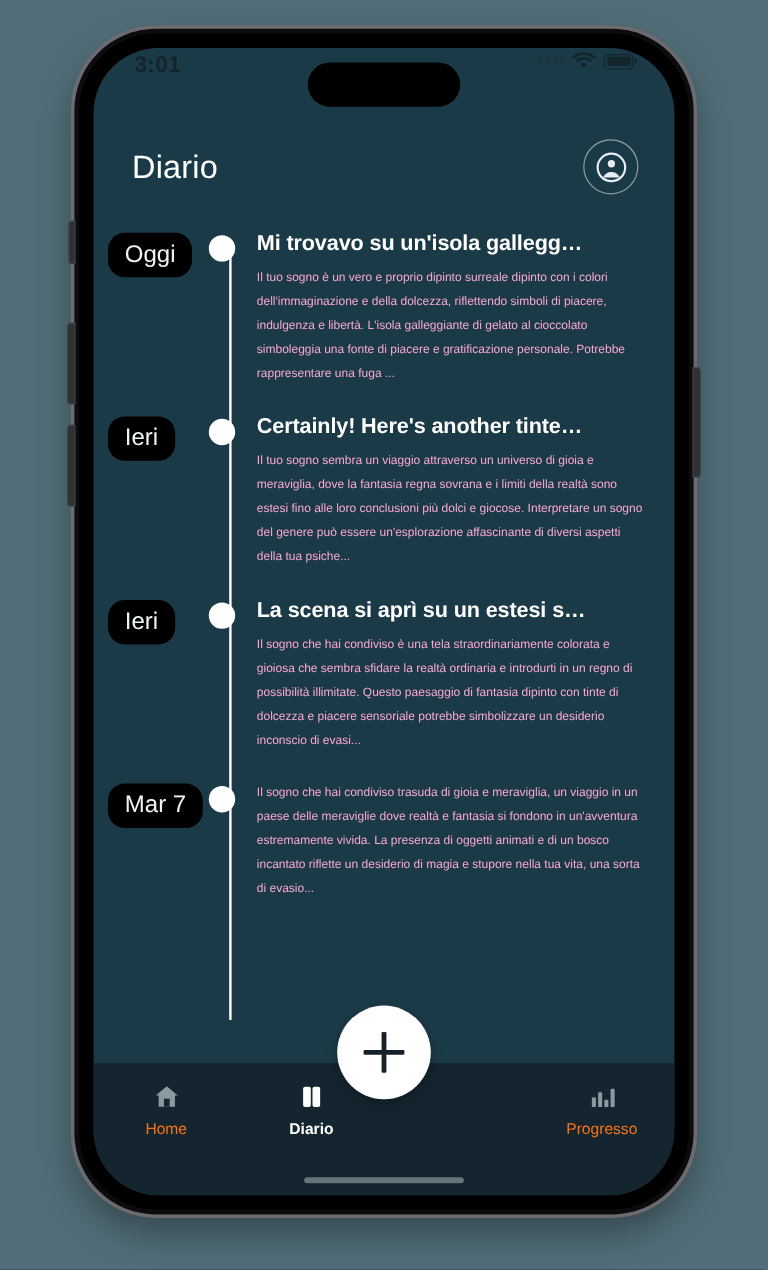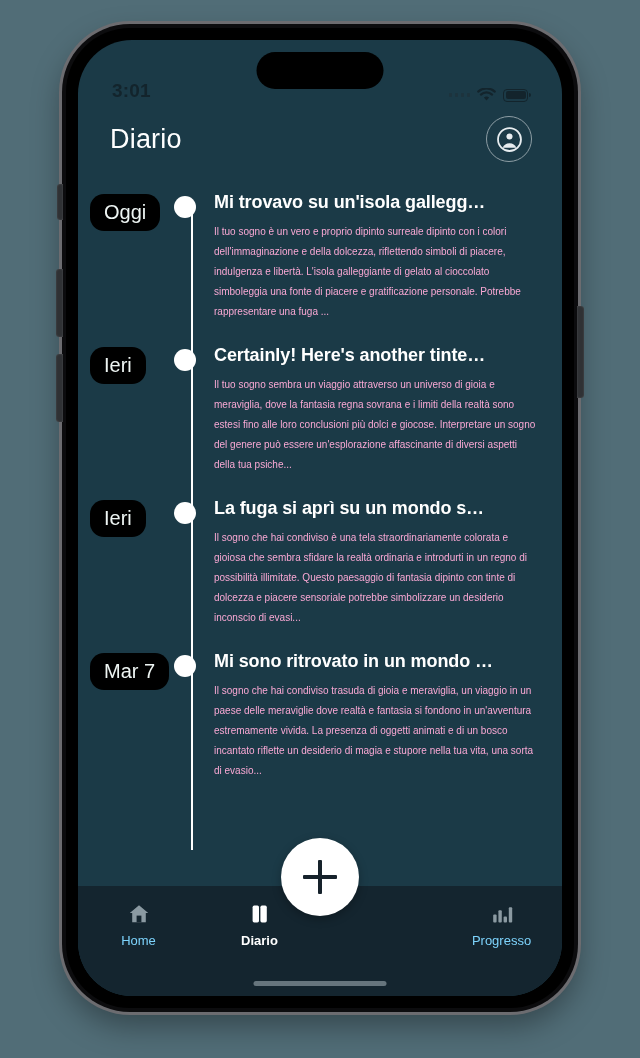--- a/index.html
+++ b/index.html
@@ -50,21 +50,21 @@
   .btn-silent  { left: -5px; top: 160px; width: 6px; height: 36px; border-radius: 3px 0 0 3px; }
   .btn-volup   { left: -6px; top: 245px; width: 7px; height: 68px; border-radius: 3px 0 0 3px; }
   .btn-voldown { left: -6px; top: 330px; width: 7px; height: 68px; border-radius: 3px 0 0 3px; }
   .btn-power   { right: -6px; top: 282px; width: 7px; height: 92px; border-radius: 0 3px 3px 0; }
 
   
   .status-bar {
     position: relative;
     height: 62px;
     display: flex;
-    align-items: flex-end;
+    align-items: flex-start;
     padding: 0 34px;
   }
   .status-time {
     font-size: 19px;
     font-weight: bold;
     color: #13242c;
     letter-spacing: 0.2px;
     margin-top: 4px;
   }
   .dynamic-island {
@@ -206,21 +206,21 @@
     padding-top: 16px;
   }
   .nav-item {
     flex: 1;
     display: flex;
     flex-direction: column;
     align-items: center;
     gap: 7px;
   }
   .nav-item.spacer { visibility: hidden; }
-  .nav-label { font-size: 13px; color: #7dd3fc; }
+  .nav-label { font-size: 13px; color: #f97316; }
   .nav-item.active .nav-label { color: #ffffff; font-weight: bold; }
   .nav-icon { height: 24px; display: flex; align-items: center; }
 
   .fab {
     position: absolute;
     left: 50%;
     transform: translateX(-50%);
     bottom: 80px;
     width: 78px; height: 78px;
     border-radius: 50%;
@@ -328,34 +328,33 @@
       </div>
 
       <div class="entry">
         <div class="entry-date-col">
           <span class="date-chip">Ieri</span>
         </div>
         <div class="entry-dot">
             <i></i>
           </div>
         <div class="entry-body">
-          <div class="entry-title">La fuga si aprì su un mondo s…</div>
+          <div class="entry-title">La scena si aprì su un estesi s…</div>
           <div class="entry-text">Il sogno che hai condiviso è una tela straordinariamente colorata e gioiosa che sembra sfidare la realtà ordinaria e introdurti in un regno di possibilità illimitate. Questo paesaggio di fantasia dipinto con tinte di dolcezza e piacere sensoriale potrebbe simbolizzare un desiderio inconscio di evasi...</div>
         </div>
       </div>
 
       <div class="entry">
         <div class="entry-date-col">
           <span class="date-chip">Mar 7</span>
         </div>
         <div class="entry-dot">
             <i></i>
           </div>
         <div class="entry-body">
-          <div class="entry-title">Mi sono ritrovato in un mondo …</div>
           <div class="entry-text">Il sogno che hai condiviso trasuda di gioia e meraviglia, un viaggio in un paese delle meraviglie dove realtà e fantasia si fondono in un'avventura estremamente vivida. La presenza di oggetti animati e di un bosco incantato riflette un desiderio di magia e stupore nella tua vita, una sorta di evasio...</div>
         </div>
       </div>
 
     </div>
 
     <div class="bottom-nav">
       <div class="nav-item">
         <div class="nav-icon">
           <svg width="24" height="24" viewBox="0 0 24 24">

